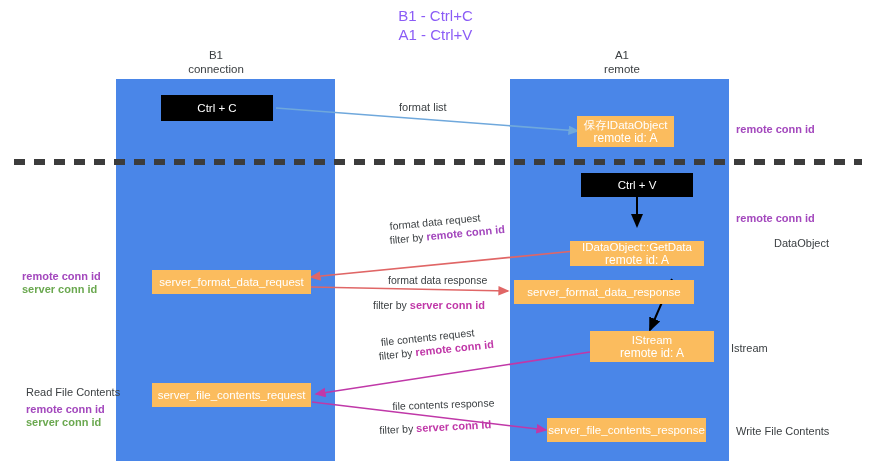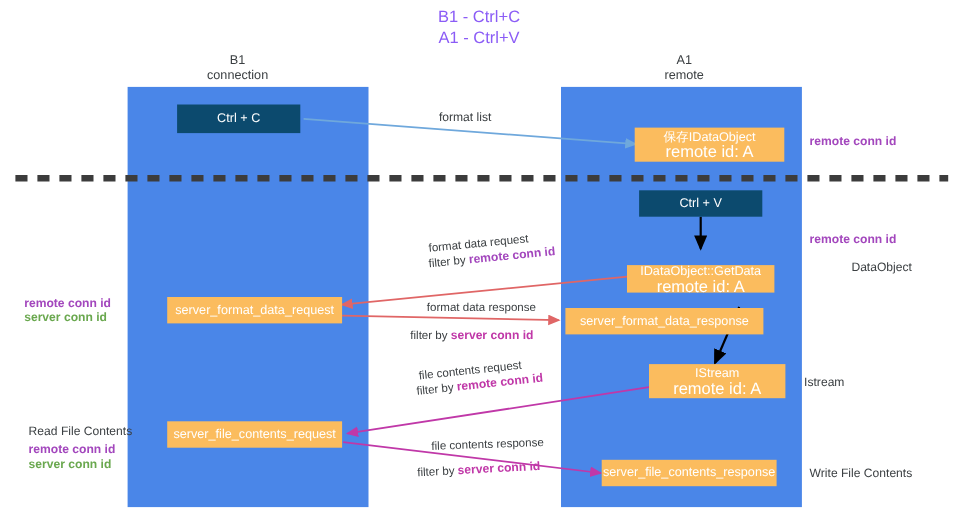--- a/index.html
+++ b/index.html
@@ -31,23 +31,23 @@
   
   .lane{position:absolute;background:#4a86e8;}
 
   
   .box{
     position:absolute;display:flex;flex-direction:column;
     align-items:center;justify-content:center;
     font-size:11.5px;color:#ffffff;line-height:13px;
     text-align:center;box-sizing:border-box;
   }
-  .box.green{background:#0c4a6e;}
+  .box.green{background:#000000;}
   .box.orange{background:#fbbc5e;}
-  .box .l2{font-size:15px;}
+  .box .l2{font-size:12px;}
 
   
   .txt{position:absolute;font-size:11px;color:#3c4043;line-height:14px;white-space:nowrap;}
   .txt.purple{color:#a347bd;font-weight:bold;}
   .txt.green{color:#6aa84f;font-weight:bold;}
   .txt.magenta{color:#c038a8;font-weight:bold;}
 
   .lbl-wrap{position:absolute;white-space:nowrap;font-size:10.5px;color:#3c4043;line-height:14px;}
   .lbl-wrap b{font-weight:bold;}
 </style>
@@ -103,21 +103,21 @@
 
     <path d="M590,352 L316,394" stroke="#c038a8" stroke-width="1.6" fill="none" marker-end="url(#ah-mag)"></path>
 
     <path d="M312,402 L546,430" stroke="#c038a8" stroke-width="1.6" fill="none" marker-end="url(#ah-mag)"></path>
   </svg>
 
   <div class="box green" style="left:161px;top:95px;width:112px;height:26px;">
     <div>Ctrl + C</div>
   </div>
 
-  <div class="box orange" style="left:577px;top:116px;width:136px;height:31px;">
+  <div class="box orange" style="left:577px;top:116px;width:97px;height:31px;">
     <div>保存IDataObject</div>
     <div class="l2">remote id: A</div>
   </div>
 
   <div class="box green" style="left:581px;top:173px;width:112px;height:24px;">
     <div>Ctrl + V</div>
   </div>
 
   <div class="box orange" style="left:570px;top:241px;width:134px;height:25px;">
     <div>IDataObject::GetData</div>

